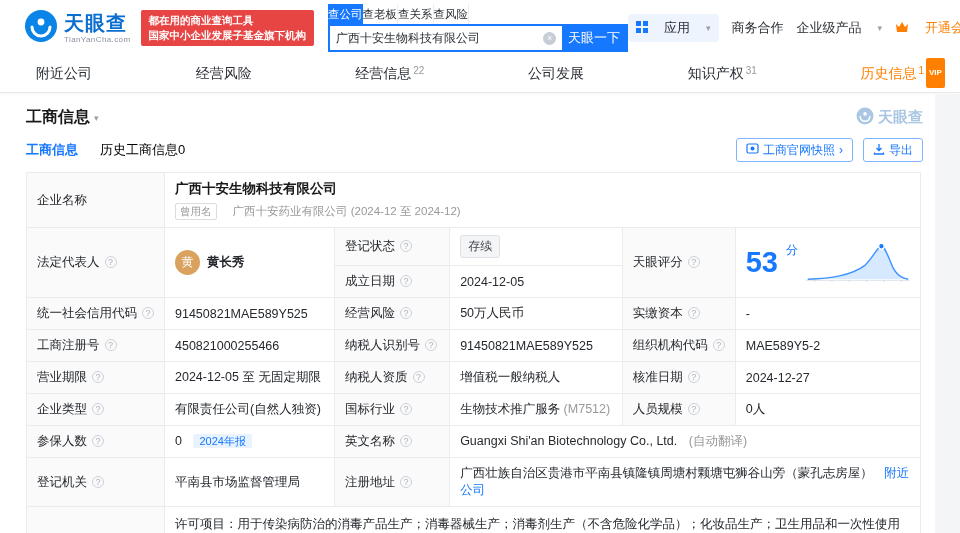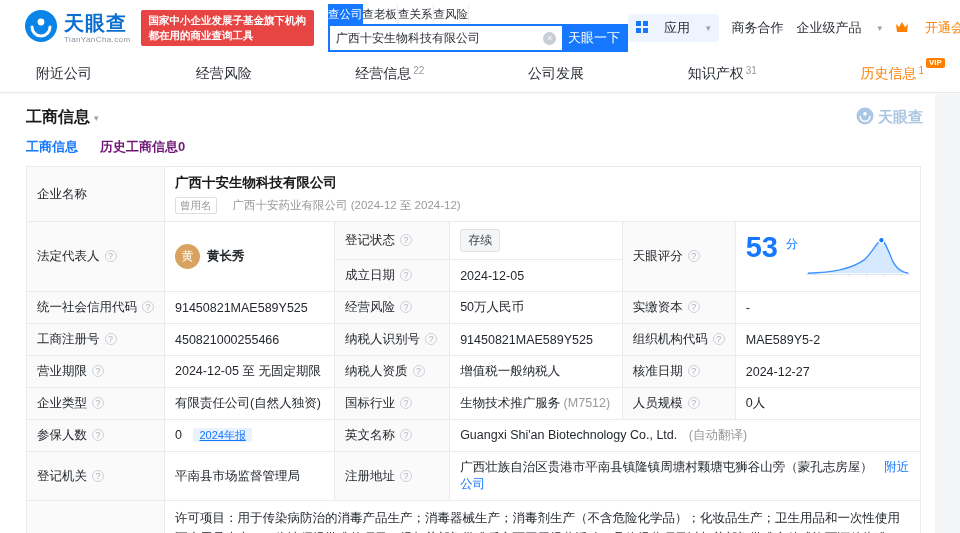--- a/index.html
+++ b/index.html
@@ -33,33 +33,33 @@
   
   .maintabs { height:37px; display:flex; justify-content:space-between; align-items:stretch; padding:0 36px;
     background:#fff; border-bottom:1px solid #e8e8e8; box-shadow:0 1px 3px rgba(0,0,0,.04); }
   .mt { display:flex; align-items:center; font-size:14px; color:#2b2f36; position:relative; cursor:pointer; }
   .mt sup { font-size:10px; color:#999; margin-left:2px; transform:translateY(-4px); }
   .mt.on { color:#1677ff; font-weight:600; border-bottom:3px solid #1677ff; }
   .mt.on sup { color:#1677ff; }
   .mt.hist { color:#ff8000; }
   .mt.hist sup { color:#ff8000; }
   .viptag { position:absolute; top:2px; right:-21px; background:#ff8000; color:#fff; font-size:8px;
-    font-style:normal; line-height:10px; padding:0 3px; border-radius:2px; font-weight:bold; }
+    font-style:normal; line-height:10px; padding:10px 3px; border-radius:2px; font-weight:bold; }
 
   .gutter { position:absolute; top:94px; right:0; width:25px; height:439px; background:#f4f5f7; }
 
   
   .card { margin:6px 27px 0 14px; background:#fff; padding:0 0 0 0; position:relative; }
   .sechead { display:flex; align-items:center; justify-content:space-between; padding:8px 10px 4px 12px; }
   .sectitle { font-size:16px; font-weight:bold; color:#1a1a1a; display:flex; align-items:center; gap:4px; }
   .sectitle .caret { font-size:9px; color:#98a0aa; font-weight:normal; }
   .wm { display:flex; align-items:center; gap:4px; color:#a9c6e2; font-size:15px; font-weight:bold; }
   .subrow { display:flex; align-items:center; justify-content:space-between; padding:6px 10px 8px 12px; }
   .subtabs { display:flex; gap:22px; font-size:13px; }
-  .st { color:#701a75; cursor:pointer;font-weight:bold; }
+  .st { color:#000000; cursor:pointer; }
   .st.on { color:#1677ff; font-weight:600; }
   .actions { display:flex; gap:10px; }
   .actbtn { display:flex; align-items:center; gap:4px; height:24px; padding:0 9px; background:#fff;
     border:1px solid #7fb5ff; border-radius:3px; color:#1677ff; font-size:12px; cursor:pointer; }
   .actbtn .arr { font-size:12px; }
 
   
   table.info { width:calc(100% - 24px); margin:2px 12px 0 12px; border-collapse:collapse; font-size:12.5px; }
   table.info td { border:1px solid #ebebeb; padding:7px 10px; vertical-align:middle; color:#25292e; }
   td.lbl { background:#fafafa; color:#646a73; white-space:nowrap; }
@@ -67,24 +67,24 @@
     color:#aab2bd; font-size:9px; line-height:11px; text-align:center; margin-left:5px; vertical-align:1px; cursor:pointer; }
   .cname { font-size:13.5px; font-weight:600; color:#1a1a1a; cursor:pointer; }
   .former { margin-top:5px; font-size:11.5px; color:#999; display:flex; align-items:center; gap:16px; }
   .ftag { border:1px solid #ddd; border-radius:2px; padding:0 4px; font-size:10.5px; color:#999; line-height:15px; }
   .rep { display:flex; align-items:center; gap:7px; }
   .ava { width:25px; height:25px; border-radius:50%; background:#d9a35f; color:#fff; font-size:12px;
     display:inline-flex; align-items:center; justify-content:center; flex:none; }
   .repname { color:#25292e; font-weight:600; }
   .tag { display:inline-block; background:#f4f5f7; border:1px solid #dfe1e6; border-radius:3px;
     padding:2px 7px; font-size:12px; color:#42464d; }
-  .score { display:flex; align-items:flex-start; gap:8px; }
+  .score { display:flex; align-items:center; gap:8px; }
   .snum { font-size:29px; font-weight:bold; color:#1677ff; line-height:1; }
   .sunit { font-size:12px; color:#1677ff; align-self:flex-start; margin-top:3px; }
-  .badge { background:#e8f3ff; color:#1677ff; border-radius:2px; padding:1px 6px; font-size:11px; margin-left:8px; cursor:pointer;text-decoration:underline; }
+  .badge { background:#e8f3ff; color:#1677ff; border-radius:2px; padding:1px 6px; font-size:11px; margin-left:8px; cursor:pointer; }
   .gray { color:#999; }
   .blue { color:#1677ff; cursor:pointer; }
   td.scope { line-height:20px; color:#30343a; }
   .mla { margin-left:8px; }
 </style>
 </head>
 <body>
 
 <header class="topbar">
   <div class="logo">
@@ -95,22 +95,22 @@
           <circle cx="17" cy="13" r="3.4" fill="#fff"></circle>
         </svg>
     </span>
     <span class="btxt">
       <div class="brand">天眼查</div>
       <div class="domain">TianYanCha.com</div>
     </span>
   </div>
 
   <div class="promo">
+    <div>都在用的商业查询工具</div>
     <div>国家中小企业发展子基金旗下机构</div>
-    <div>都在用的商业查询工具</div>
   </div>
 
   <div class="searchwrap">
     <div class="stabs">
       <span class="stab on">查公司</span>
       <span class="stab">查老板</span>
       <span class="stab">查关系</span>
       <span class="stab">查风险</span>
     </div>
     <div class="sbox">
@@ -195,20 +195,37 @@
             <circle cx="17" cy="13" r="3.4" fill="#fff"></circle>
           </svg></span>
       <span>天眼查</span>
     </div>
   </div>
 
   <div class="subrow">
     <div class="subtabs">
       <span class="st on">工商信息</span>
       <span class="st">历史工商信息0</span>
+    </div>
+    <div class="actions">
+      <button class="actbtn">
+        <span><svg width="13" height="13" viewBox="0 0 13 13">
+              <rect x="1" y="2" width="11" height="9" rx="1.5" fill="none" stroke="#1677ff" stroke-width="1.2"></rect>
+              <circle cx="6.5" cy="6.5" r="2" fill="#1677ff"></circle>
+            </svg></span>
+        <span>工商官网快照</span>
+        <span class="arr">›</span>
+      </button>
+      <button class="actbtn">
+        <span><svg width="12" height="12" viewBox="0 0 12 12">
+              <path d="M6 1v6M3.5 5L6 7.5 8.5 5" fill="none" stroke="#1677ff" stroke-width="1.3"></path>
+              <path d="M1.5 9.5v1.5h9V9.5" fill="none" stroke="#1677ff" stroke-width="1.3"></path>
+            </svg></span>
+        <span>导出</span>
+      </button>
     </div>
   </div>
 
   <table class="info">
     <colgroup>
         <col style="width:102px">
         <col style="width:192px">
         <col style="width:118px">
         <col style="width:198px">
         <col style="width:104px">

